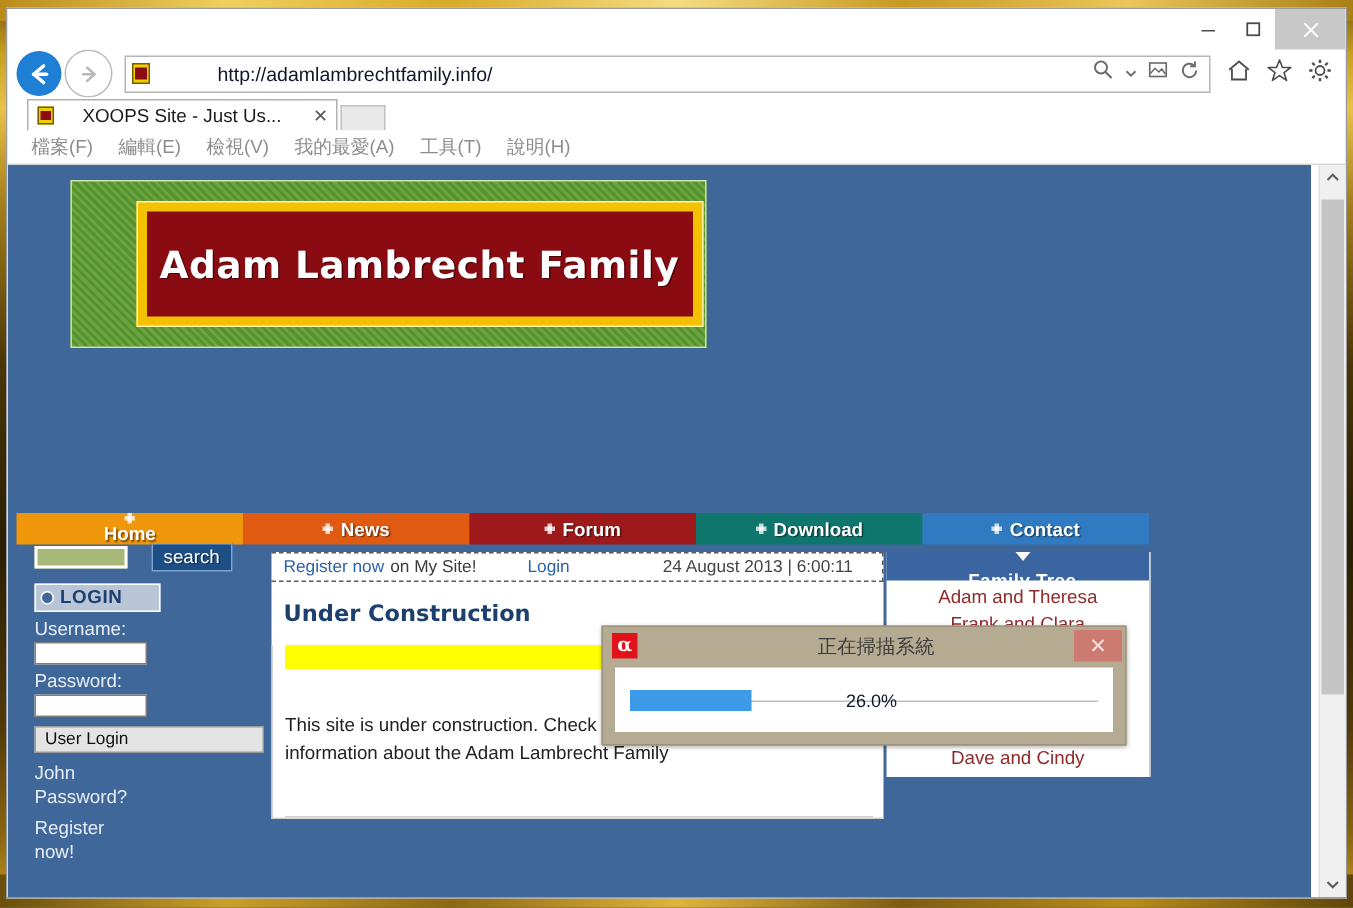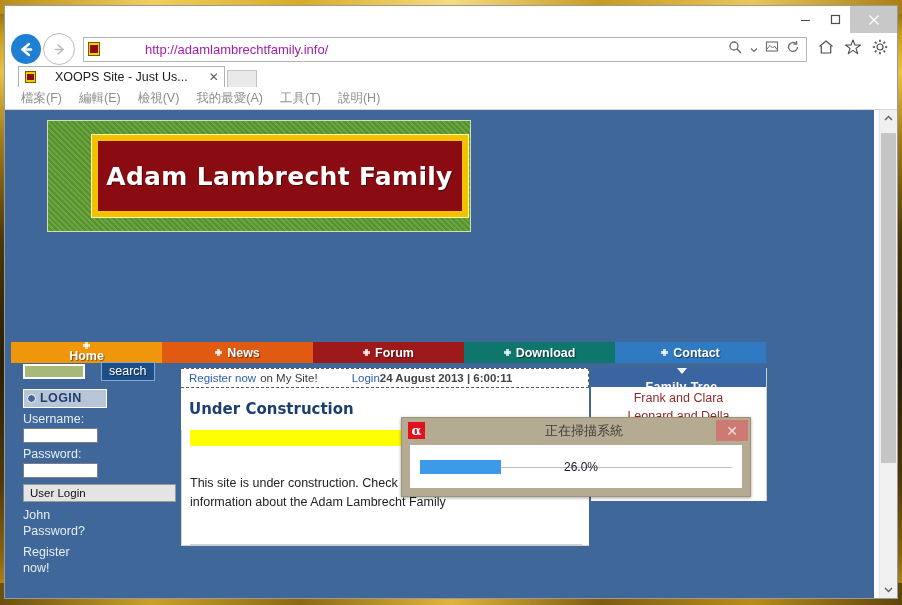--- a/index.html
+++ b/index.html
@@ -46,21 +46,21 @@
   .navbtn{width:30px;height:30px;border-radius:50%;display:flex;align-items:center;justify-content:center;flex:0 0 auto;}
   .navbtn.back{background:#1e7fd4;color:#fff;}
   .navbtn.fwd{border:1px solid #bcbcbc;color:#b9b9b9;background:#fff;margin-left:2px;}
   .urlbox{
     flex:1 1 auto;height:25px;margin-left:8px;border:1px solid #b5b5b5;background:#fff;
     display:flex;align-items:center;padding:0 4px;box-sizing:border-box;
   }
   .favicon{width:12px;height:14px;flex:0 0 auto;background:#f0d000;border:1px solid #7a5a00;
     box-sizing:border-box;position:relative;margin-right:5px;}
   .favicon:after{content:"";position:absolute;left:1px;right:1px;top:2px;bottom:2px;background:#8b0c12;}
-  .urltext{font-size:13px;color:#a21caf;white-space:nowrap;overflow:hidden;flex:1 1 auto;padding-left:40px;}
+  .urltext{font-size:13px;color:#0f172a;white-space:nowrap;overflow:hidden;flex:1 1 auto;padding-left:40px;}
   .urlicons{display:flex;align-items:center;gap:7px;padding-right:2px;color:#6b6b6b;}
   .toolicons{display:flex;align-items:center;gap:9px;margin-left:10px;color:#4d4d4d;}
 
   
   .tabstrip{height:22px;display:flex;align-items:flex-end;padding-left:13px;flex:0 0 auto;background:#fff;}
   .tab{
     height:21px;display:flex;align-items:center;gap:19px;padding:0 5px 0 6px;
     border:1px solid #b0b0b0;border-bottom:none;background:#fff;box-sizing:border-box;
     font-size:12.5px;color:#1c1c1c;max-width:210px;
   }
@@ -126,21 +126,21 @@
   .loginbtn{margin-left:12px;margin-top:6px;background:#e4e4e4;border:1px solid #9a9a9a;color:#111;
     font-size:11.5px;padding:2px 6px;box-sizing:border-box;}
   .linkl{margin-left:12px;margin-top:6px;font-size:12.5px;color:#e6edf5;line-height:1.25;width:60px;}
 
   
   .center{position:absolute;left:176px;top:258px;width:408px;}
   .topbar{height:20px;border:1px dashed #5a5a5a;border-left:none;background:#fff;
     display:flex;align-items:center;font-size:11.5px;color:#3b3b3b;padding-left:8px;box-sizing:border-box;}
   .topbar a{color:#2a62ab;}
   .topbar .sp{display:inline-block;width:34px;}
-  .topbar .dt{color:#444;font-weight:bold;}
+  .topbar .dt{margin-left:62px;color:#444;}
   .cbody{background:#fff;padding:12px 0 0 0;}
   .ctitle{color:#1d3f6e;font-size:15px;font-weight:bold;padding-left:8px;font-family:"DejaVu Sans","Liberation Sans",sans-serif;}
   .cpanel{margin:12px 0 0 0;border:1px solid #d3d3d3;border-top:none;border-right:none;padding:0;}
   .ybar{margin:0 0 0 8px;width:385px;height:16px;background:#ffff00;}
   .ctext{margin:28px 0 0 8px;width:392px;font-size:12.5px;color:#222;line-height:1.5;
     border-bottom:1px solid #d0d0d0;padding-bottom:32px;}
 
   
   .rightcol{position:absolute;left:586px;top:258px;width:175px;background:#fff;border-right:1px solid #cfcfcf;}
   .fthead{height:19px;background:#3a65a0;display:flex;align-items:center;gap:6px;padding-left:6px;
@@ -360,20 +360,21 @@
             </div>
           </div>
         </div>
 
         <div class="rightcol">
           <div class="fthead">
             <span class="caret"></span>
             <span>Family Tree</span>
           </div>
           <div class="ftlist">
+            <div>Adam and Theresa</div>
             <div>Frank and Clara</div>
             <div>Leonard and Della</div>
             <div>Shirley and Keith</div>
             <div>Margorie and Wayne</div>
             <div>John and Elizabeth</div>
             <div>Dave and Cindy</div>
           </div>
         </div>
 
       </div>

